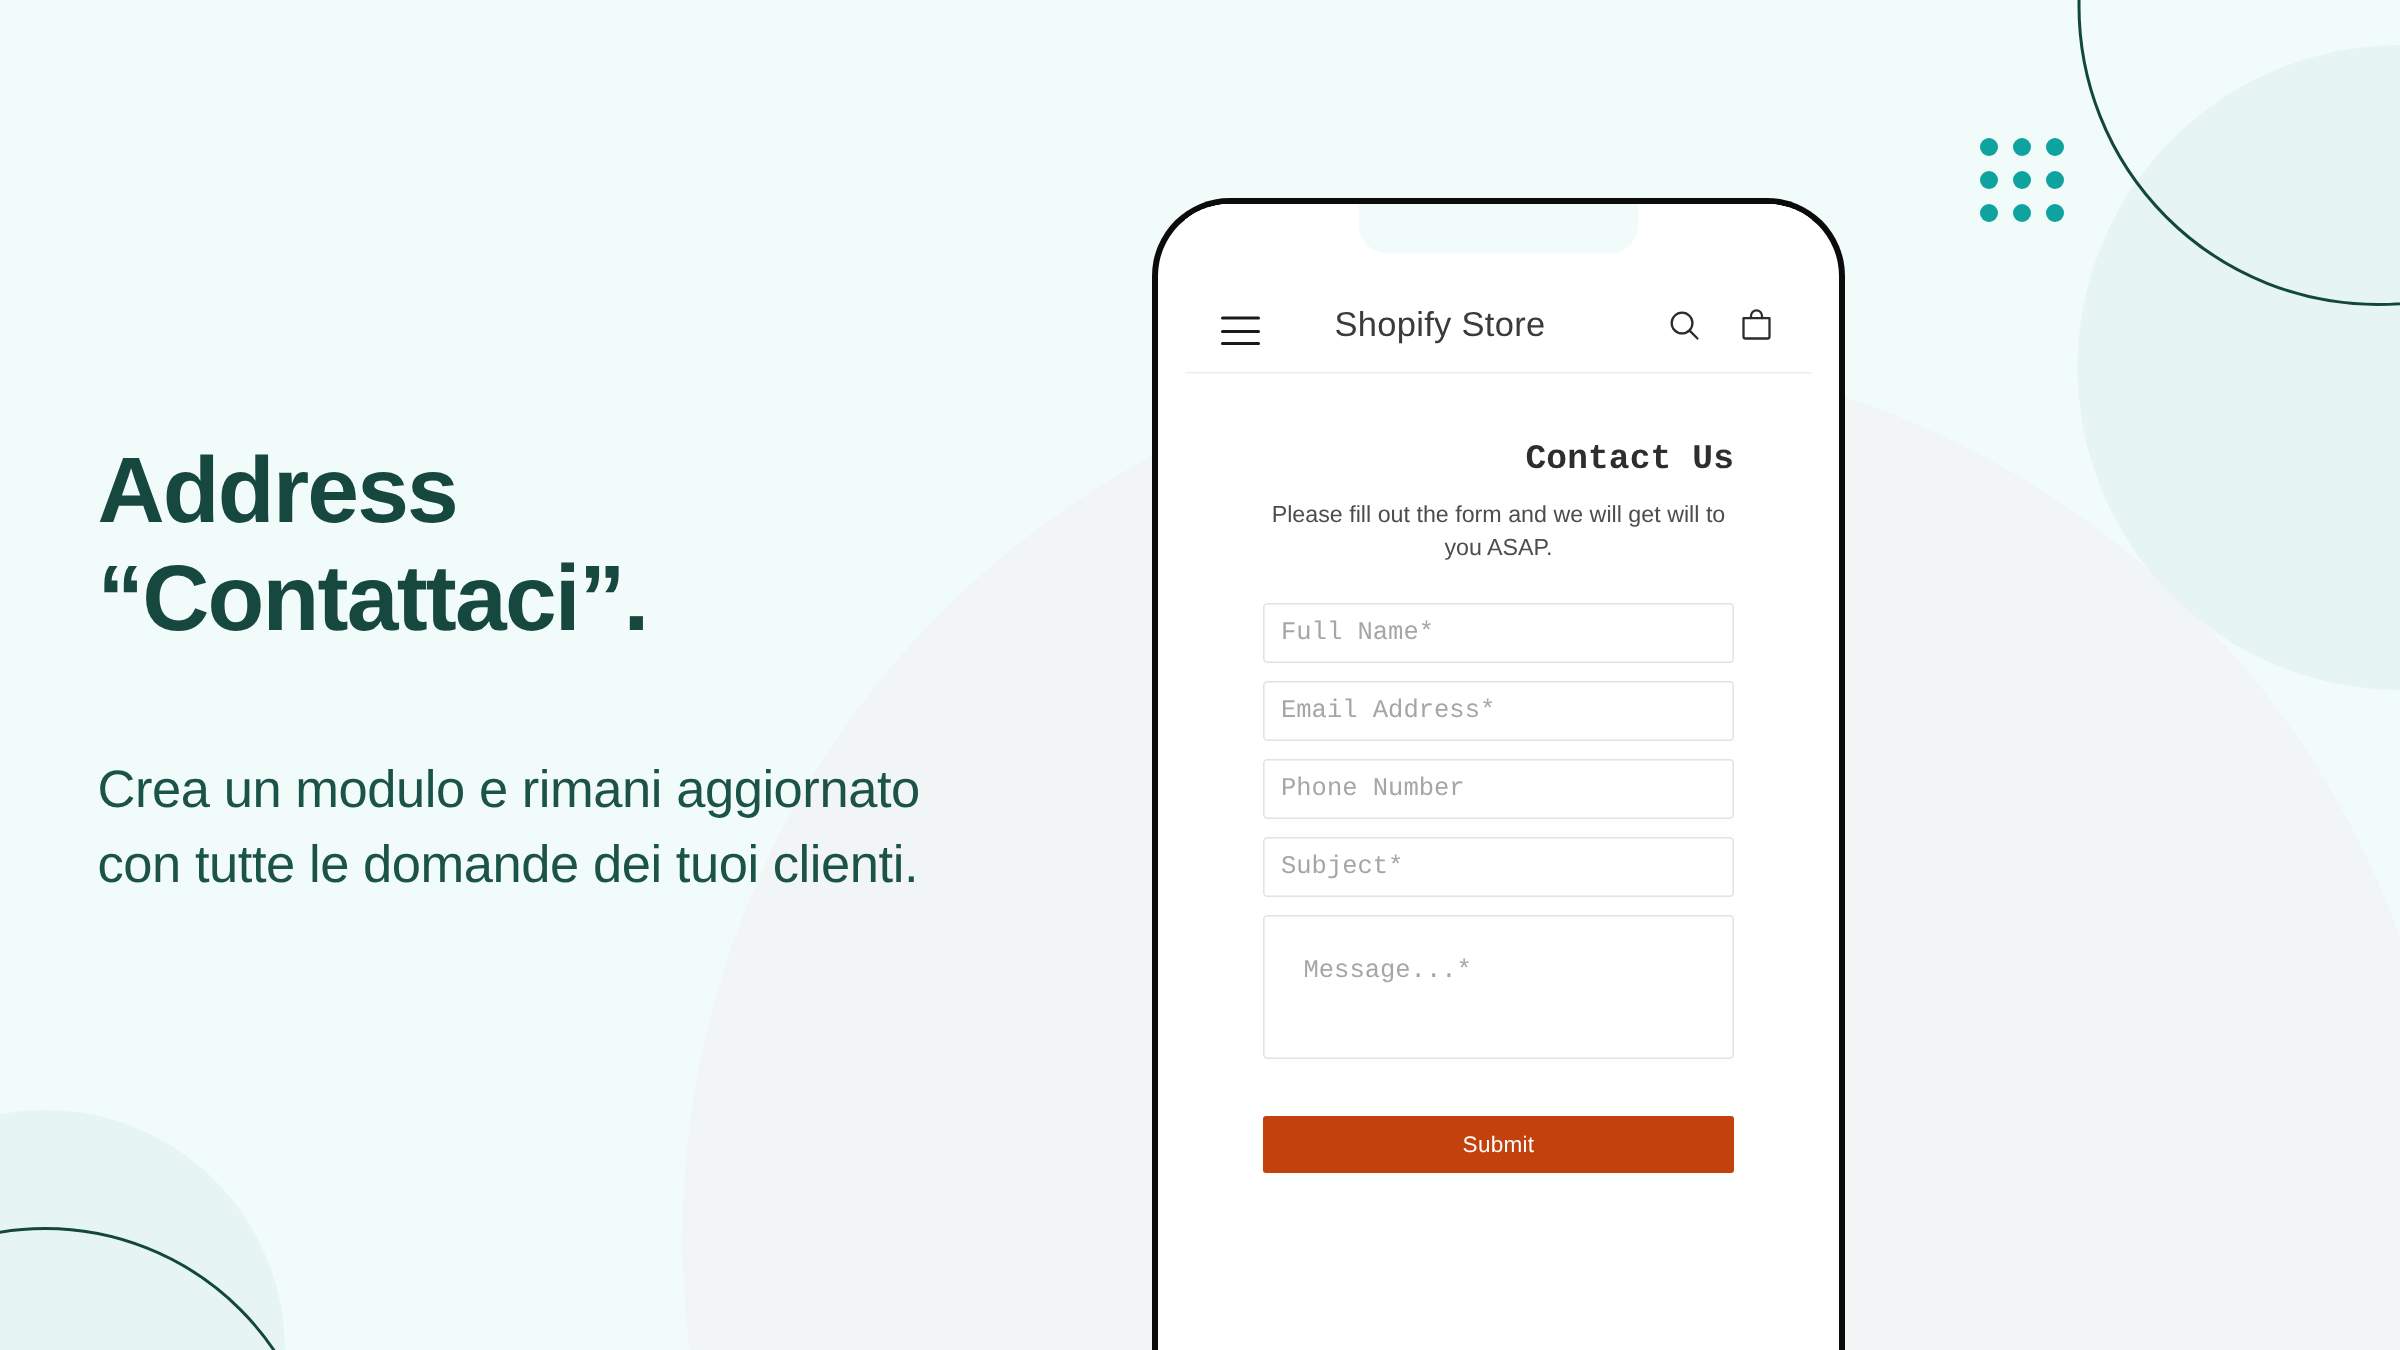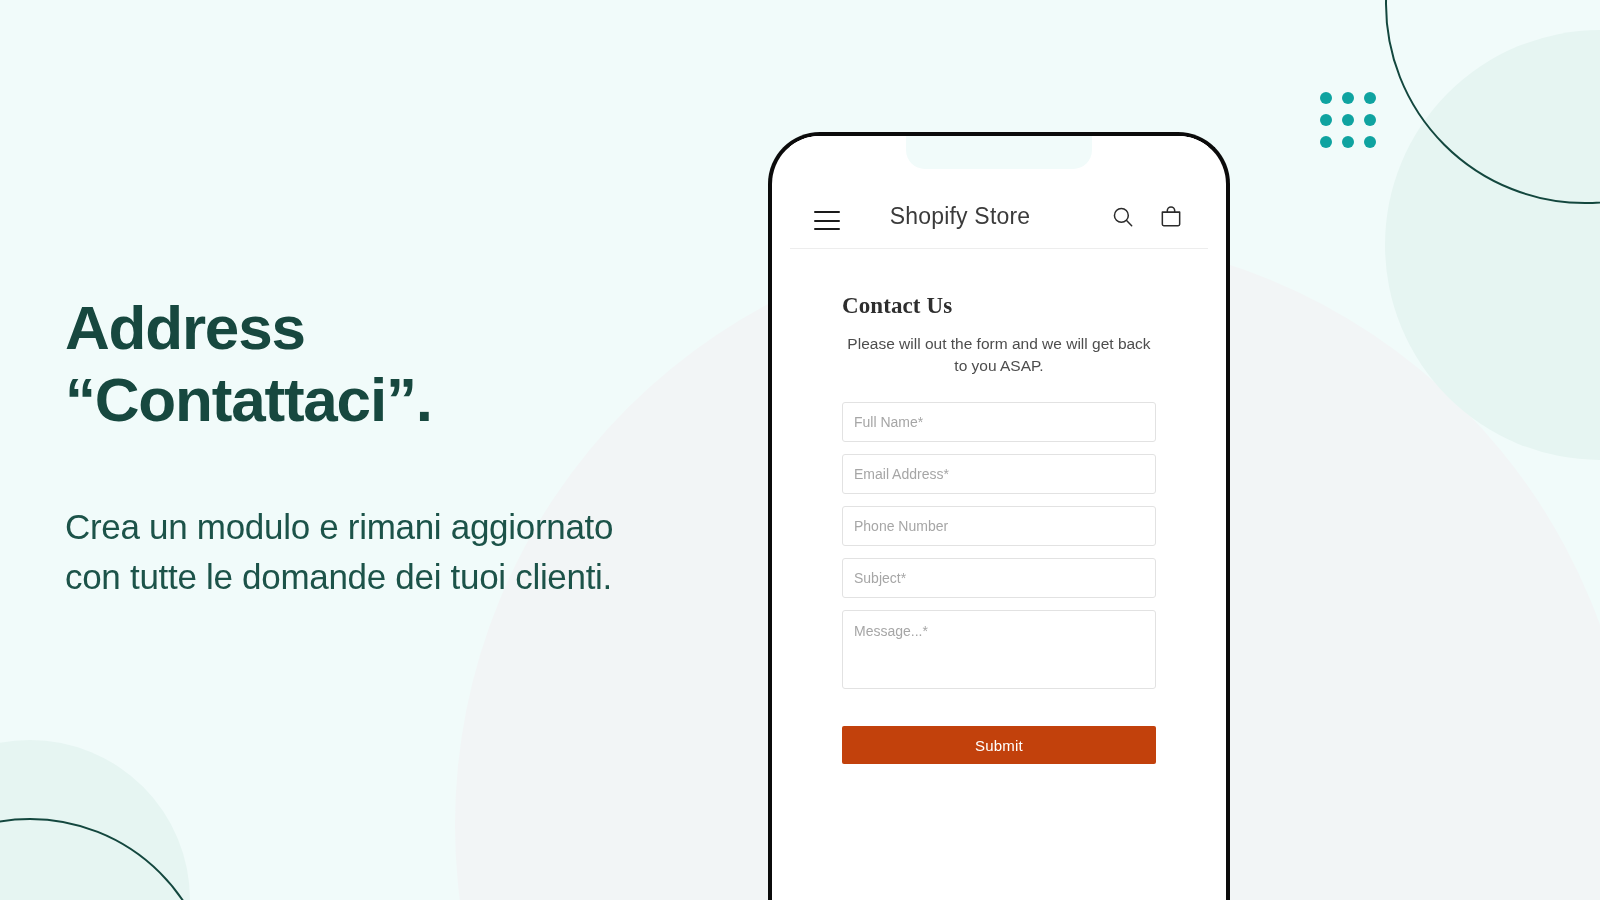--- a/index.html
+++ b/index.html
@@ -206,22 +206,22 @@
   }
   .hdr-icon svg { display: block; width: 100%; height: 100%; }
 
   
   #contact-form {
     padding: 44px 52px 0 52px;
     box-sizing: border-box;
   }
   #form-title {
     margin: 0;
-    text-align: left;
-    font-family: Liberation Serif, serif;
+    text-align: right;
+    font-family: Liberation Mono, monospace;
     font-size: 23px;
     font-weight: 700;
     color: #2e2e2e;
     letter-spacing: 0.1px;
   }
   #form-subtitle {
     margin: 14px 0 0 0;
     text-align: center;
     font-family: "Liberation Sans", sans-serif;
     font-size: 15.5px;
@@ -231,30 +231,30 @@
   }
   #fields { margin-top: 25px; }
   .field {
     width: 100%;
     height: 40px;
     margin-bottom: 12px;
     border: 1px solid #e2e2e2;
     border-radius: 3px;
     box-sizing: border-box;
     background: #fff;
-    font-family: Liberation Sans, sans-serif;
-    font-size: 14px;
+    font-family: Liberation Mono, monospace;
+    font-size: 17px;
     color: #2e2e2e;
     padding: 0 11px;
     outline: none;
   }
   .field::placeholder { color: #a6a6a6; opacity: 1; }
   textarea.field {
-    height: 79px;
-    padding: 11px;
+    height: 96px;
+    padding: 26px;
     resize: none;
     line-height: 1.3;
   }
   #submit-button {
     display: block;
     width: 100%;
     height: 38px;
     margin-top: 21px;
     border: none;
     border-radius: 2px;
@@ -318,21 +318,21 @@
         <div class="hdr-icon">
           <svg viewBox="0 0 24 24" fill="none" stroke="currentColor" stroke-width="1.4" stroke-linecap="round" stroke-linejoin="round">
             <path d="M4 7.5h16v11.2a1.3 1.3 0 0 1-1.3 1.3H5.3A1.3 1.3 0 0 1 4 18.7Z"></path>
             <path d="M8.6 7.5V6.1a3.4 3.4 0 0 1 6.8 0v1.4"></path>
           </svg>
         </div>
       </div>
 
       <div id="contact-form">
         <h2 id="form-title">Contact Us</h2>
-        <p id="form-subtitle">Please will out the form and we will get back to you ASAP.</p>
+        <p id="form-subtitle">Please fill out the form and we will get will to you ASAP.</p>
 
         <div id="fields">
           <input class="field" type="text" placeholder="Full Name*" style="">
           <input class="field" type="text" placeholder="Email Address*" style="">
           <input class="field" type="text" placeholder="Phone Number" style="">
           <input class="field" type="text" placeholder="Subject*" style="">
           <textarea class="field" placeholder="Message...*" style=""></textarea>
         </div>
 
         <button id="submit-button">Submit</button>

